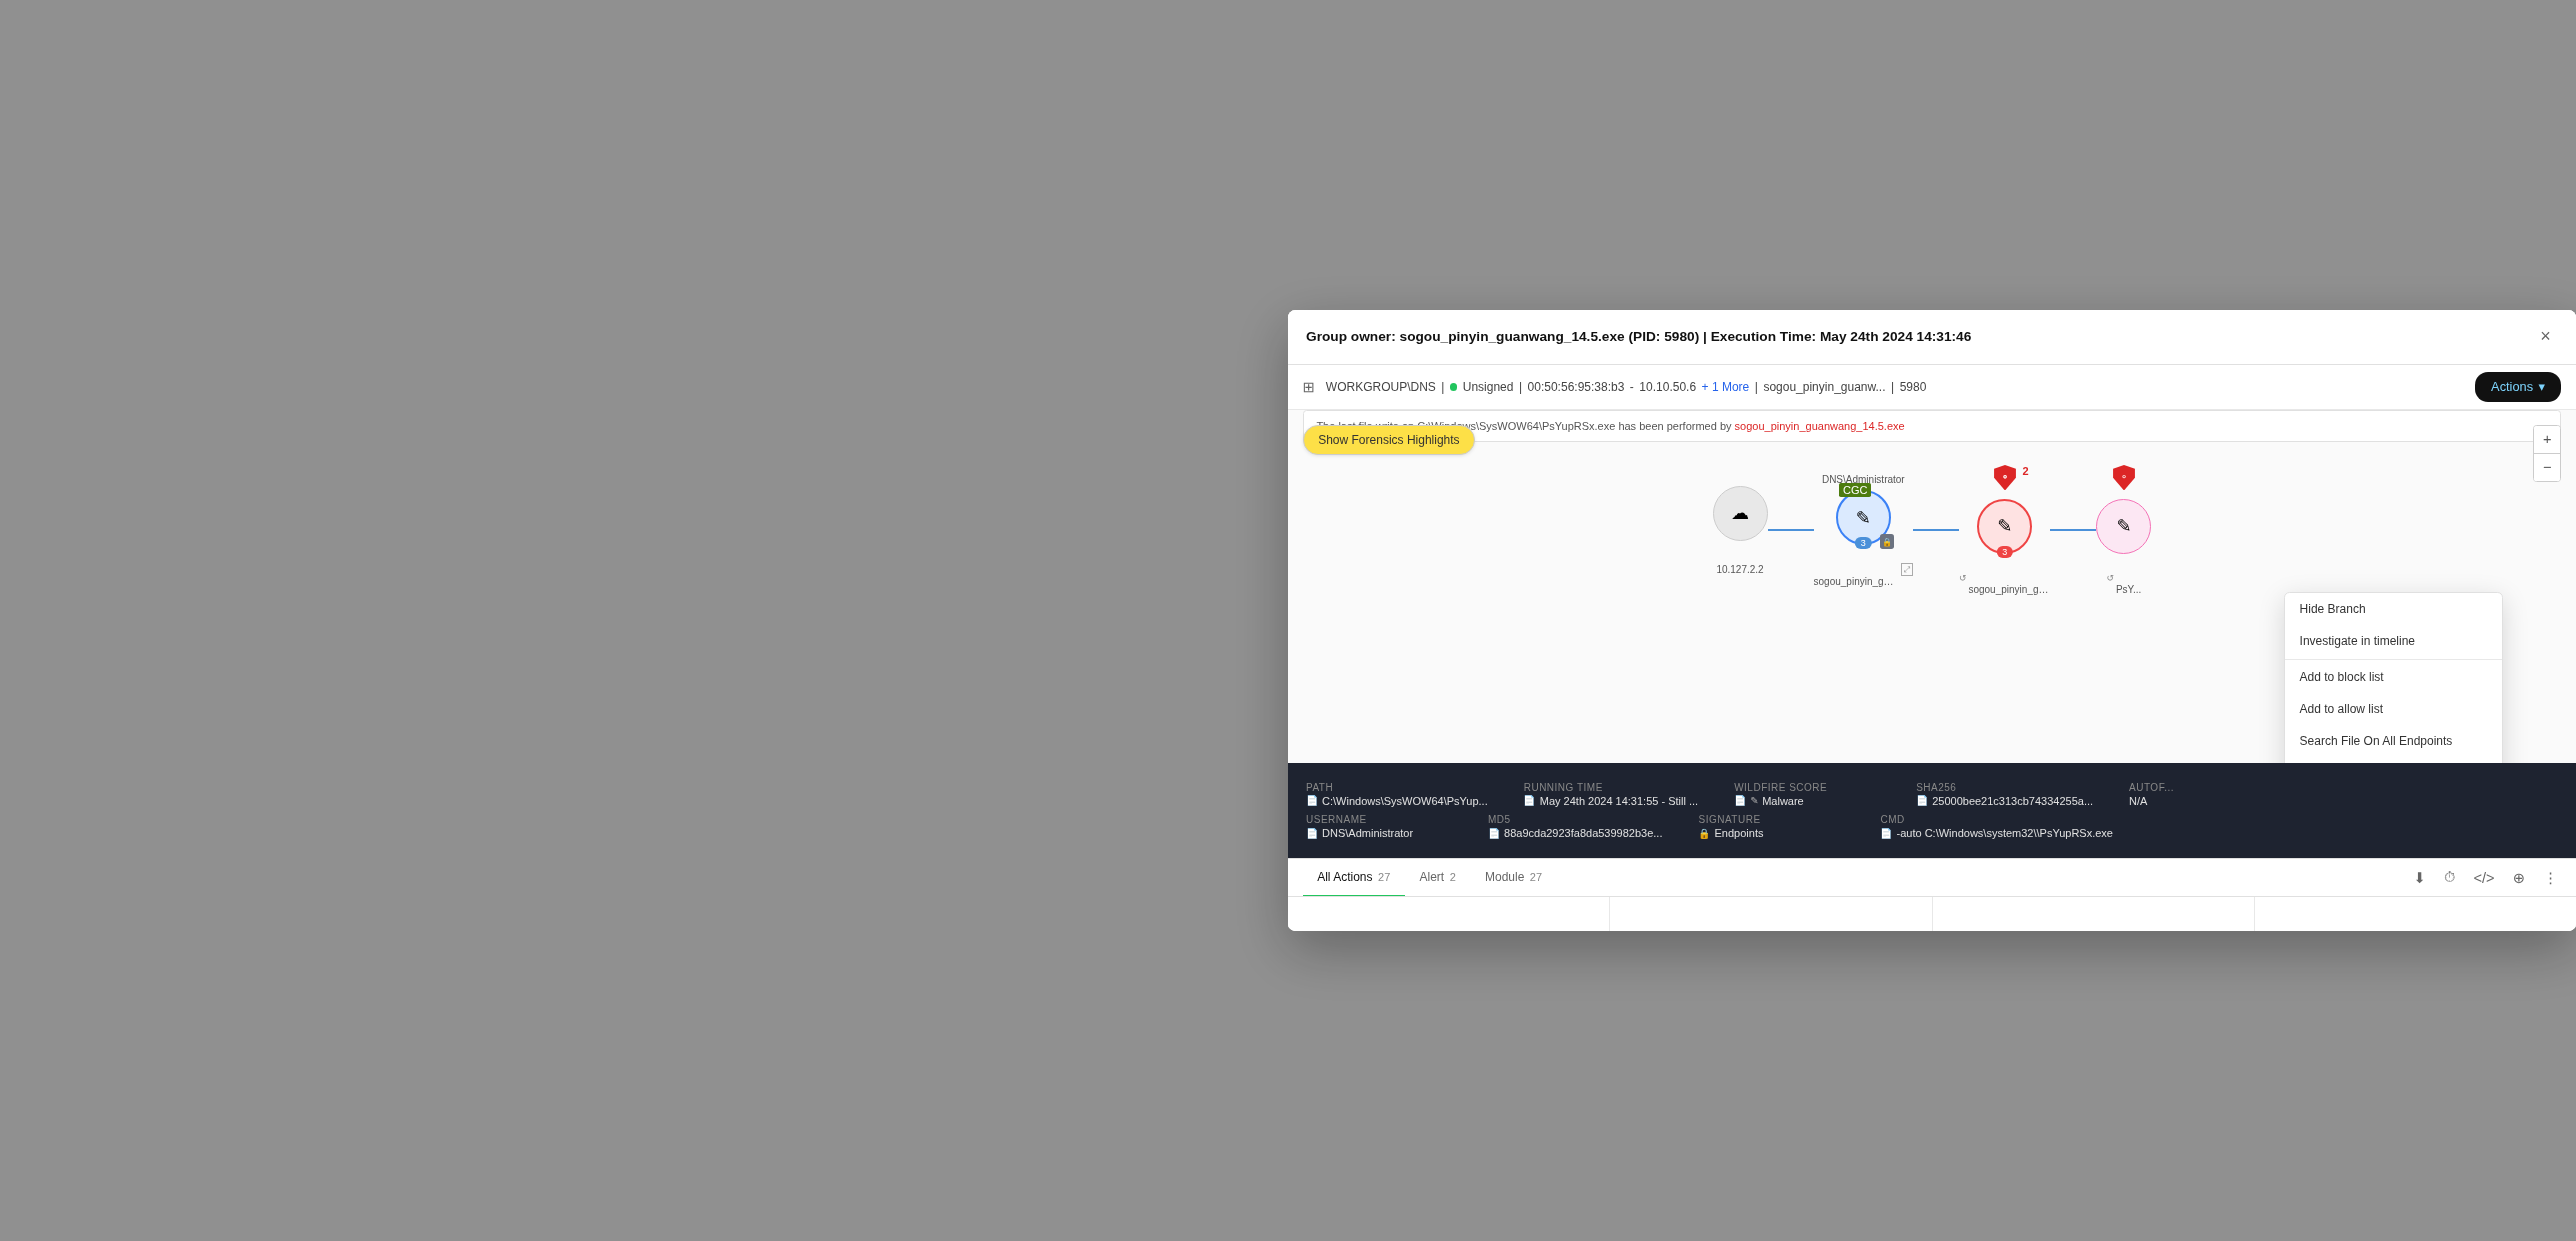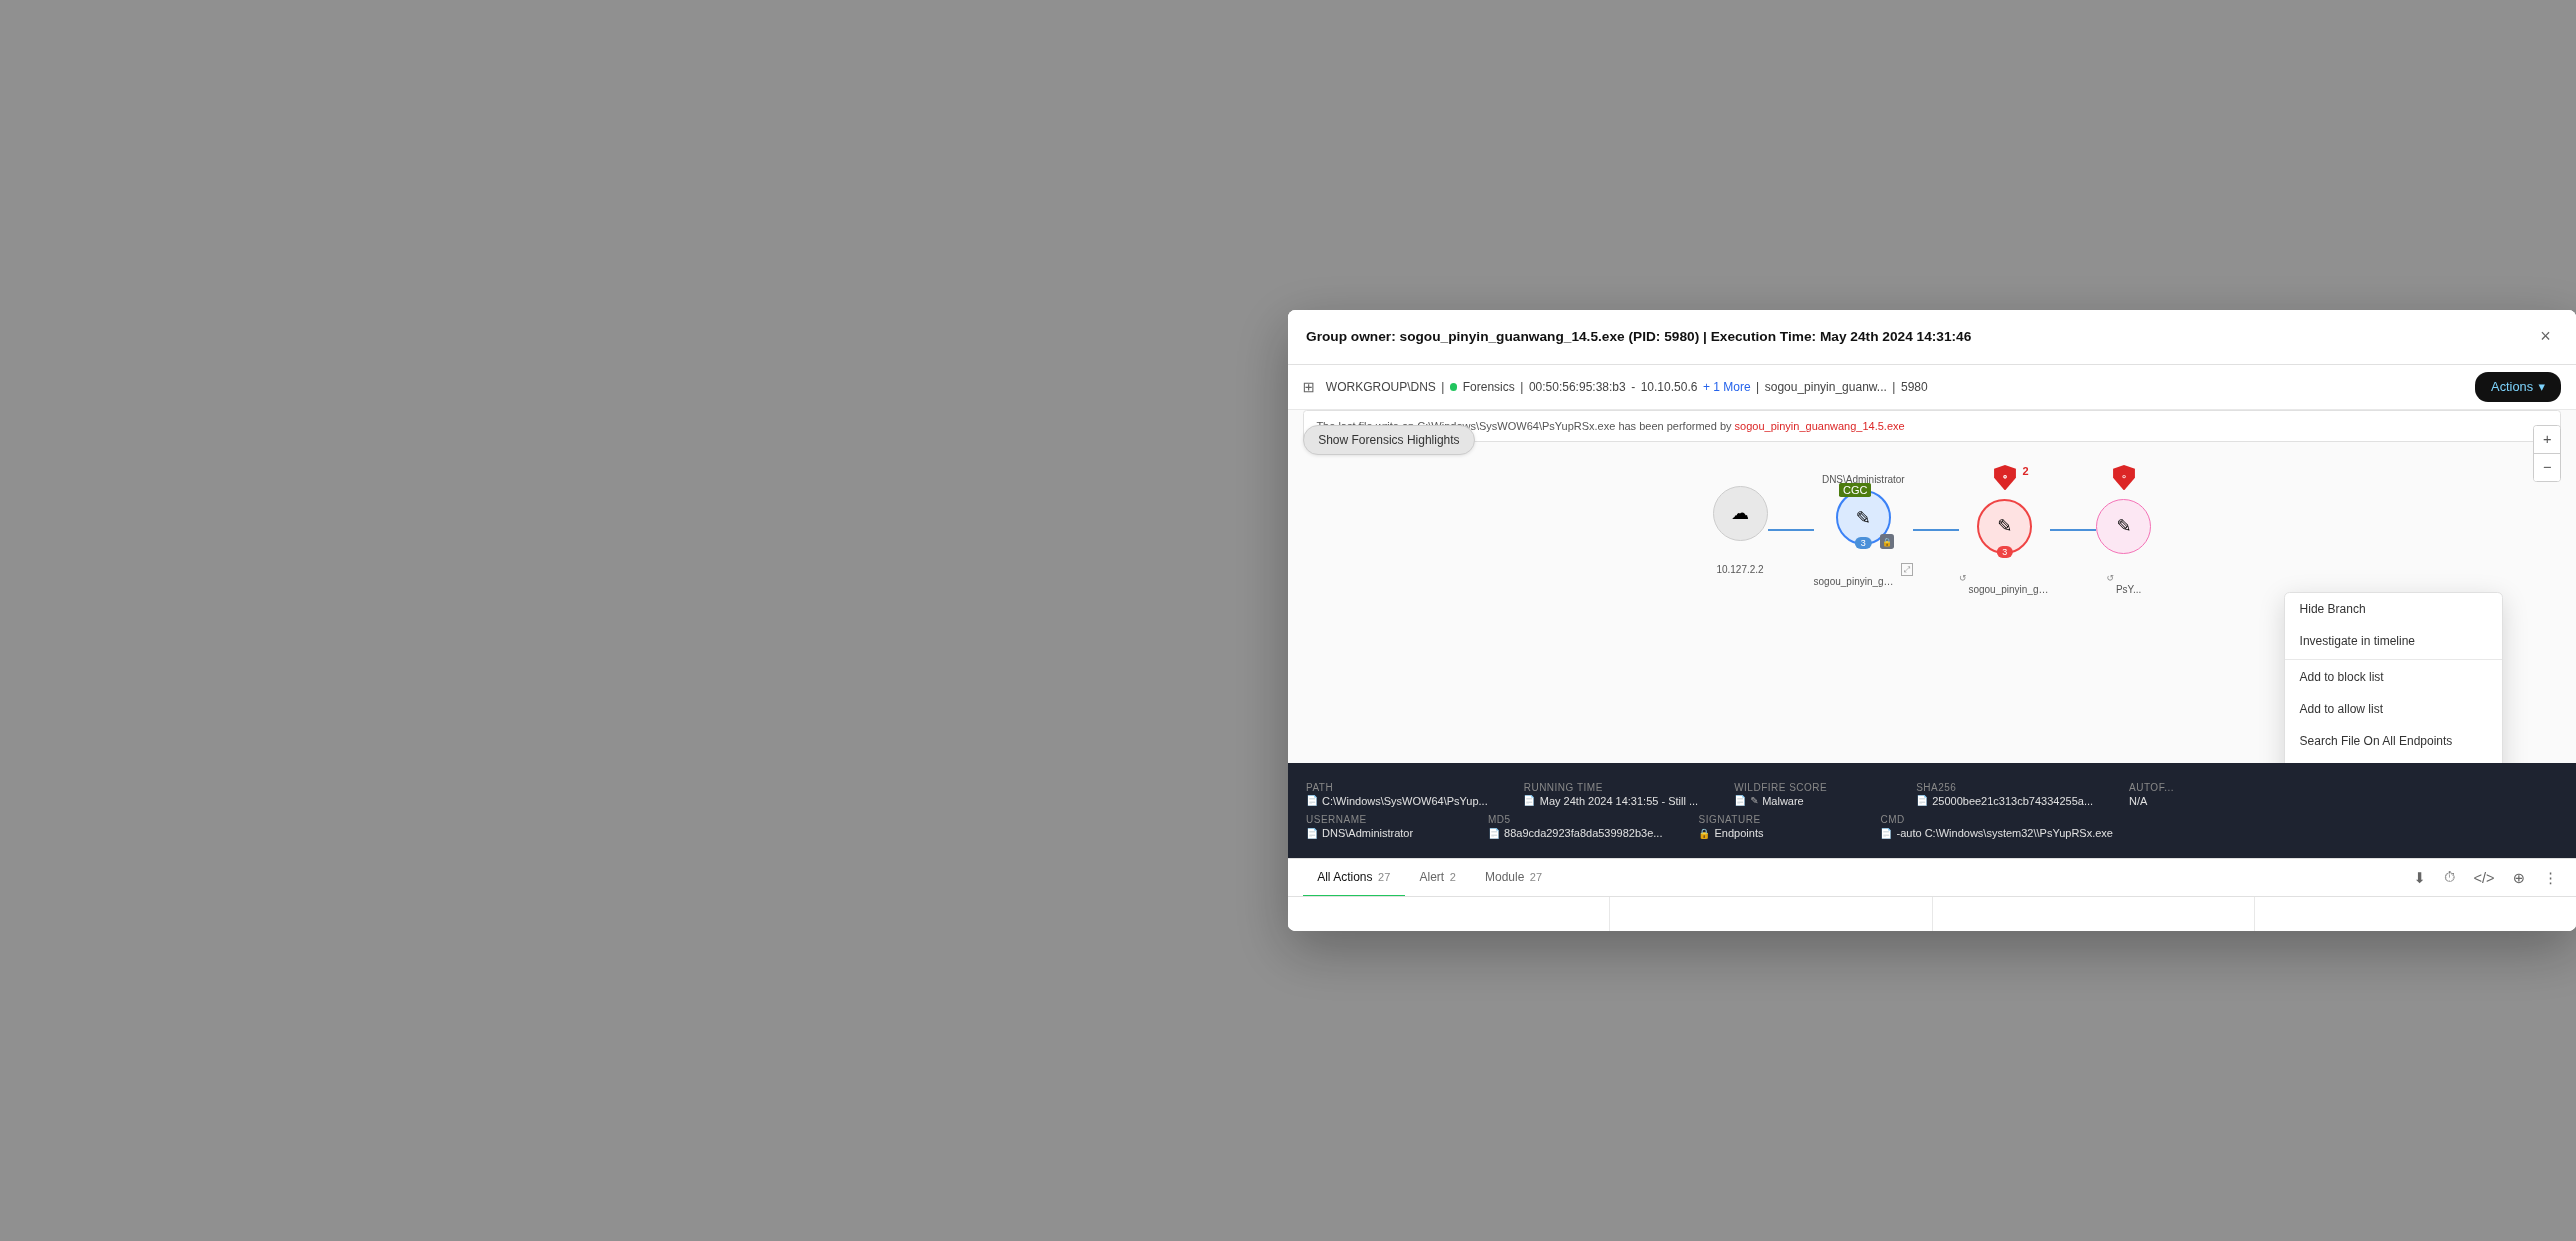--- a/index.html
+++ b/index.html
@@ -65,21 +65,21 @@
     }
 
     
     .canvas-area {
       flex: 1; position: relative; overflow: hidden;
     }
 
     
     .forensics-btn {
       position: absolute; top: 14.6px; left: 14.6px;
-      background: #e5e5e5; border: 0.9px solid #ccc;
+      background: #fde047; border: 0.9px solid #ccc;
       border-radius: 18px; padding: 7.3px 14.6px;
       font-size: 12px; cursor: pointer; color: #333;
       box-shadow: 0 0.9px 3.6px rgba(0,0,0,0.1);
     }
 
     
     .zoom-controls {
       position: absolute; top: 14.6px; right: 14.6px;
       display: flex; flex-direction: column;
       border: 0.9px solid #ccc; border-radius: 3.6px; overflow: hidden;
@@ -210,21 +210,21 @@
       <button class="close-btn">×</button>
     </div>
 
     <div class="toolbar">
       <div class="toolbar-left">
         <span class="grid-icon">⊞</span>
         <div class="breadcrumb">
           <span>WORKGROUP\DNS</span>
           <span>|</span>
           <span class="status-dot"></span>
-          <span>Forensics</span>
+          <span>Unsigned</span>
           <span>|</span>
           <span>00:50:56:95:38:b3</span>
           <span>-</span>
           <span>10.10.50.6</span>
           <span class="more-link">+ 1 More</span>
           <span>|</span>
           <span>sogou_pinyin_guanw...</span>
           <span>|</span>
           <span>5980</span>
         </div>

